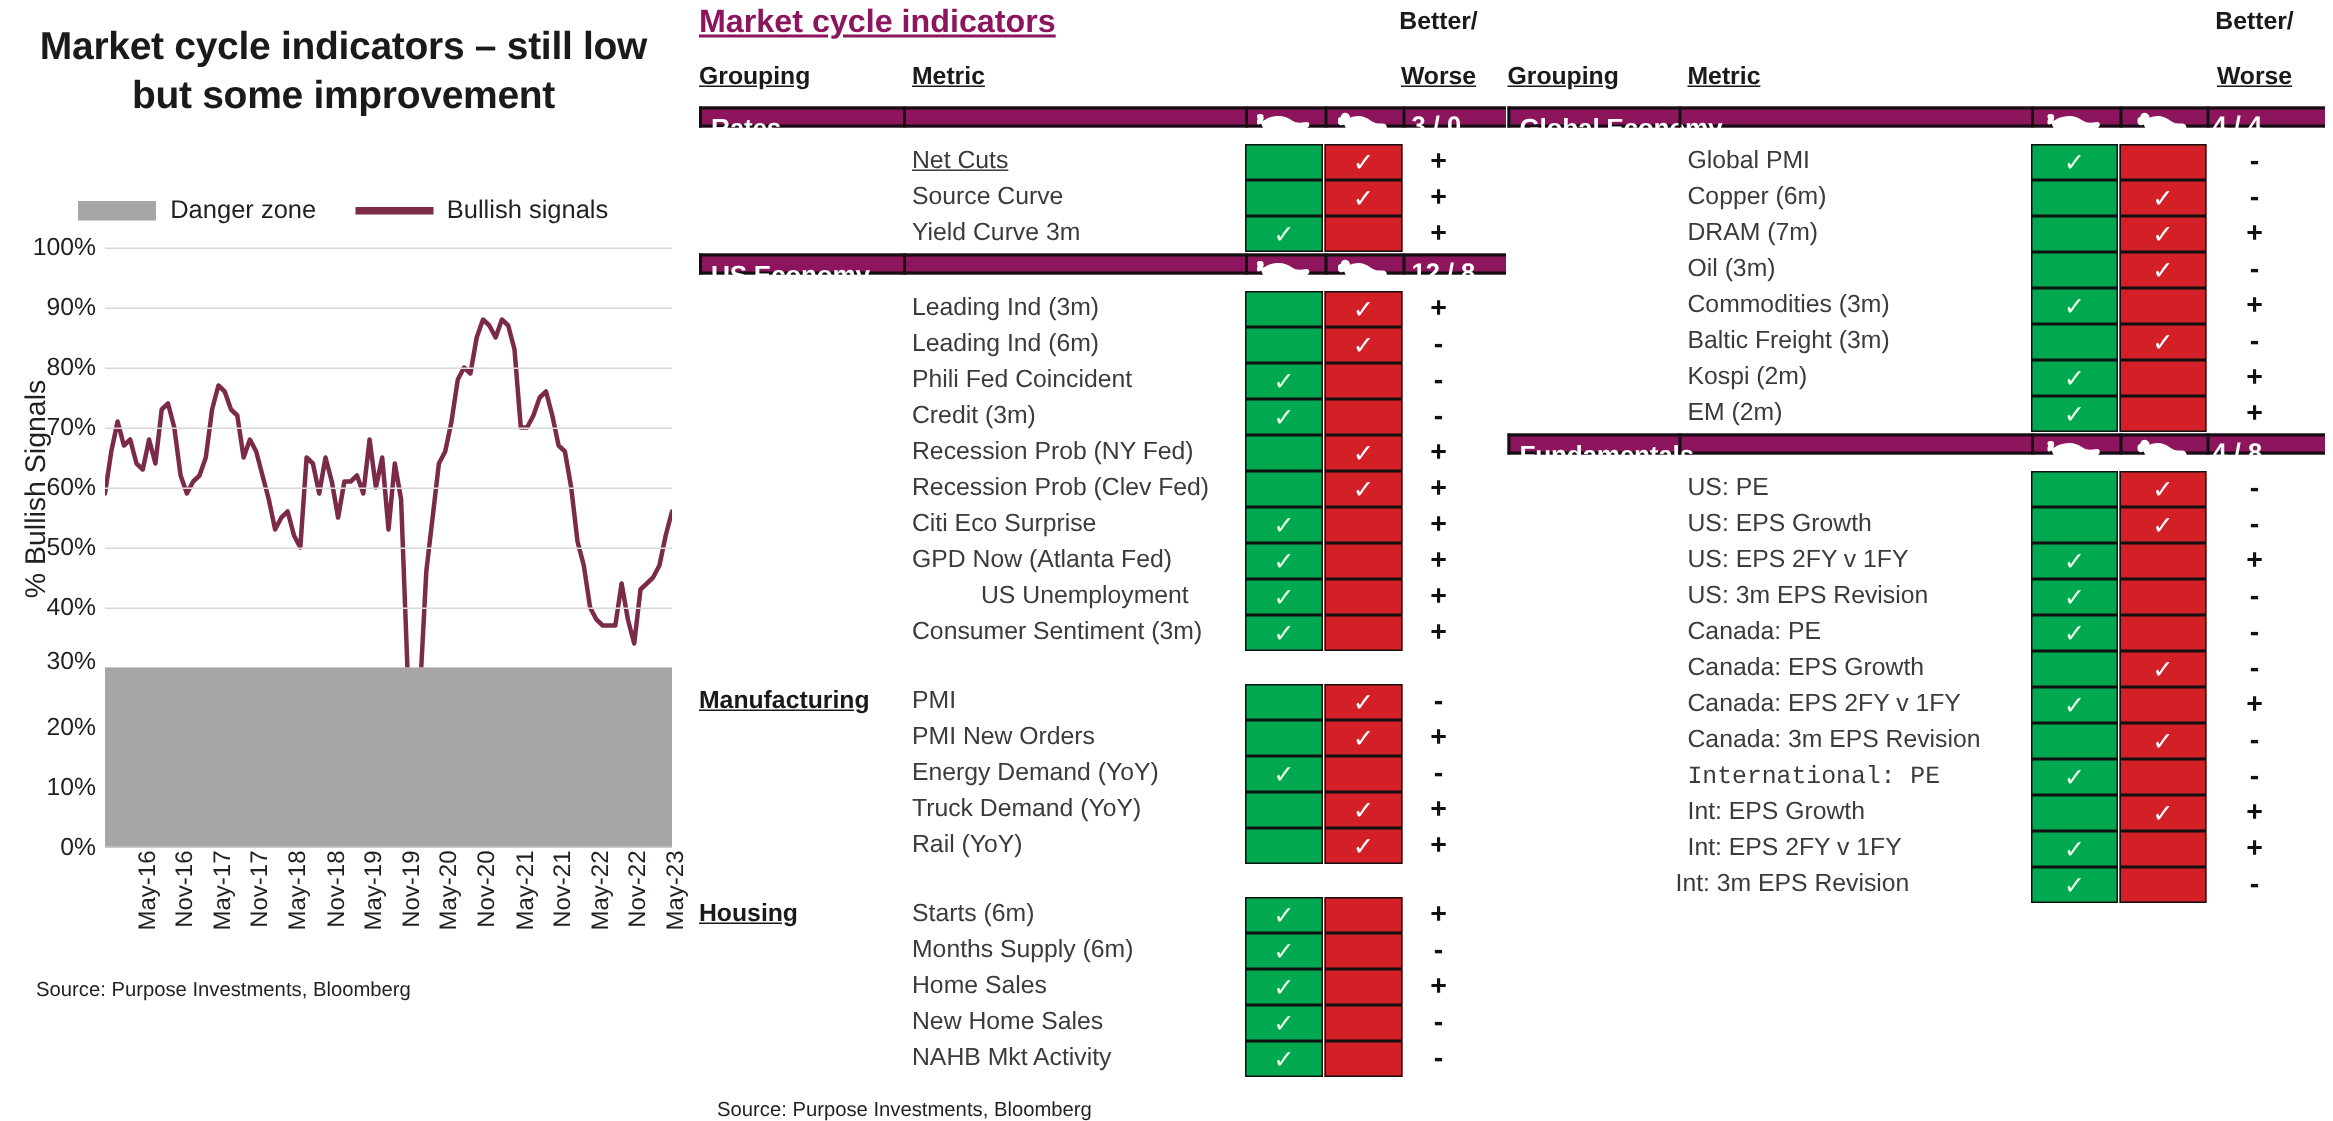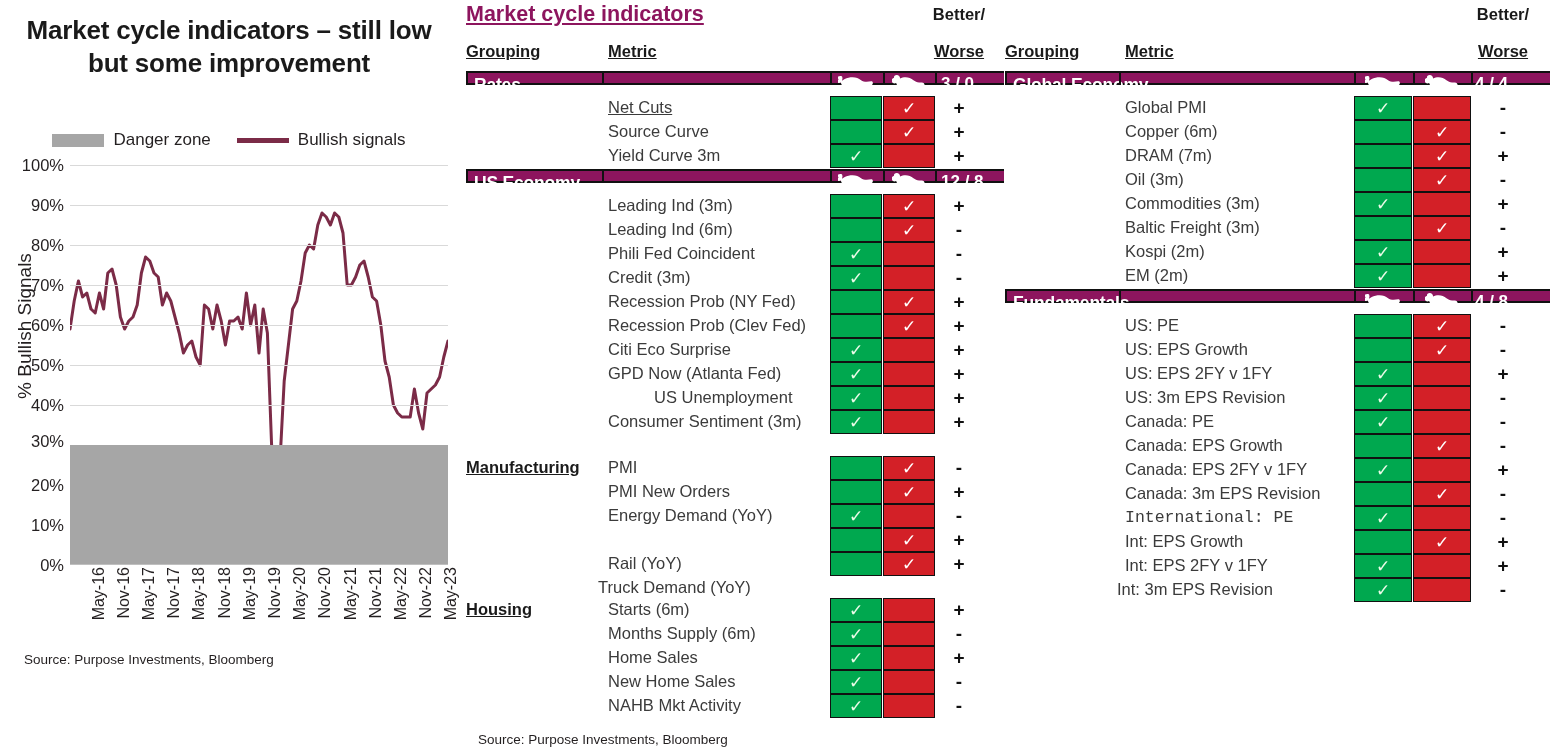--- a/index.html
+++ b/index.html
@@ -274,21 +274,21 @@
     <div class="cell r" style="left: 417px; top: 480px; width: 52px; height: 24px;">
       <span class="tick">✓</span>
     </div>
     <div class="bw" style="left: 473px; top: 481px; width: 40px;">+</div>
     <div class="m-name" style="left: 142px; top: 507px;">Energy Demand (YoY)</div>
     <div class="cell g" style="left: 364px; top: 504px; width: 52px; height: 24px;">
       <span class="tick">✓</span>
     </div>
     <div class="cell r" style="left: 417px; top: 504px; width: 52px; height: 24px;"></div>
     <div class="bw" style="left: 473px; top: 505px; width: 40px;">-</div>
-    <div class="m-name" style="left: 132px; top: 531px; margin-top: 48px;">Truck Demand (YoY)</div>
+    <div class="m-name" style="left: 142px; top: 531px;">Truck Demand (YoY)</div>
     <div class="cell g" style="left: 364px; top: 528px; width: 52px; height: 24px;"></div>
     <div class="cell r" style="left: 417px; top: 528px; width: 52px; height: 24px;">
       <span class="tick">✓</span>
     </div>
     <div class="bw" style="left: 473px; top: 529px; width: 40px;">+</div>
     <div class="m-name" style="left: 142px; top: 555px;">Rail (YoY)</div>
     <div class="cell g" style="left: 364px; top: 552px; width: 52px; height: 24px;"></div>
     <div class="cell r" style="left: 417px; top: 552px; width: 52px; height: 24px;">
       <span class="tick">✓</span>
     </div>

